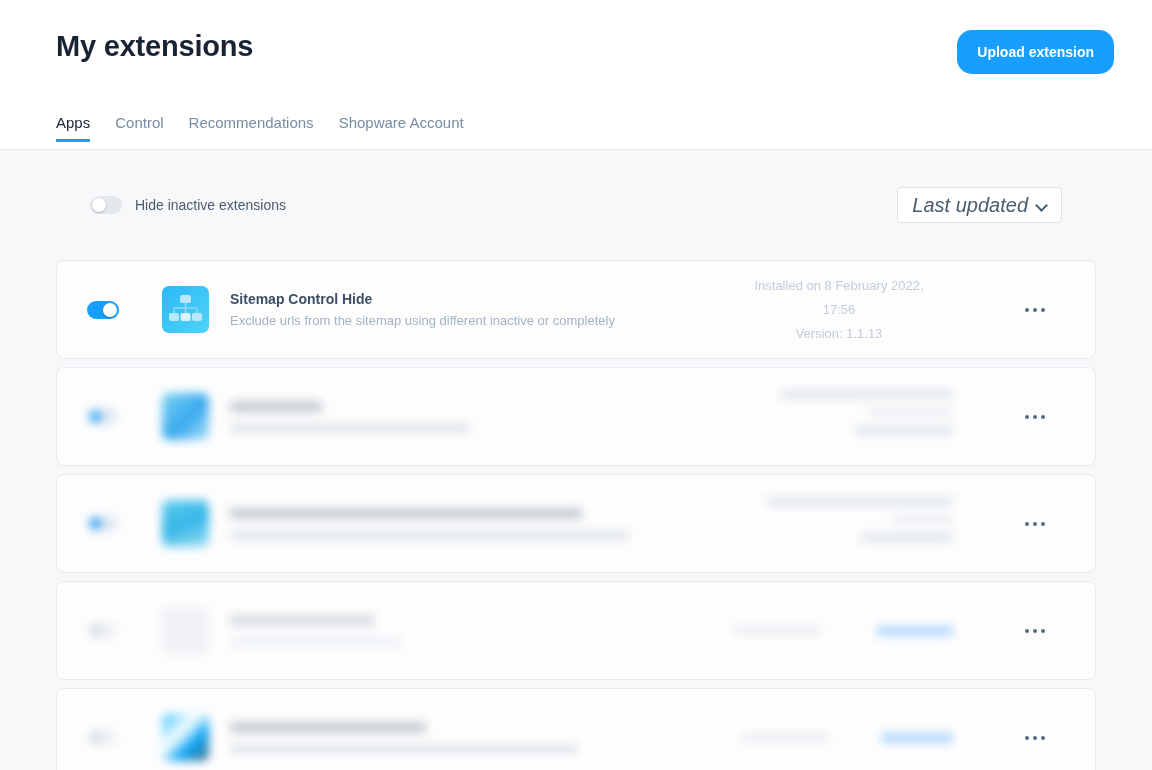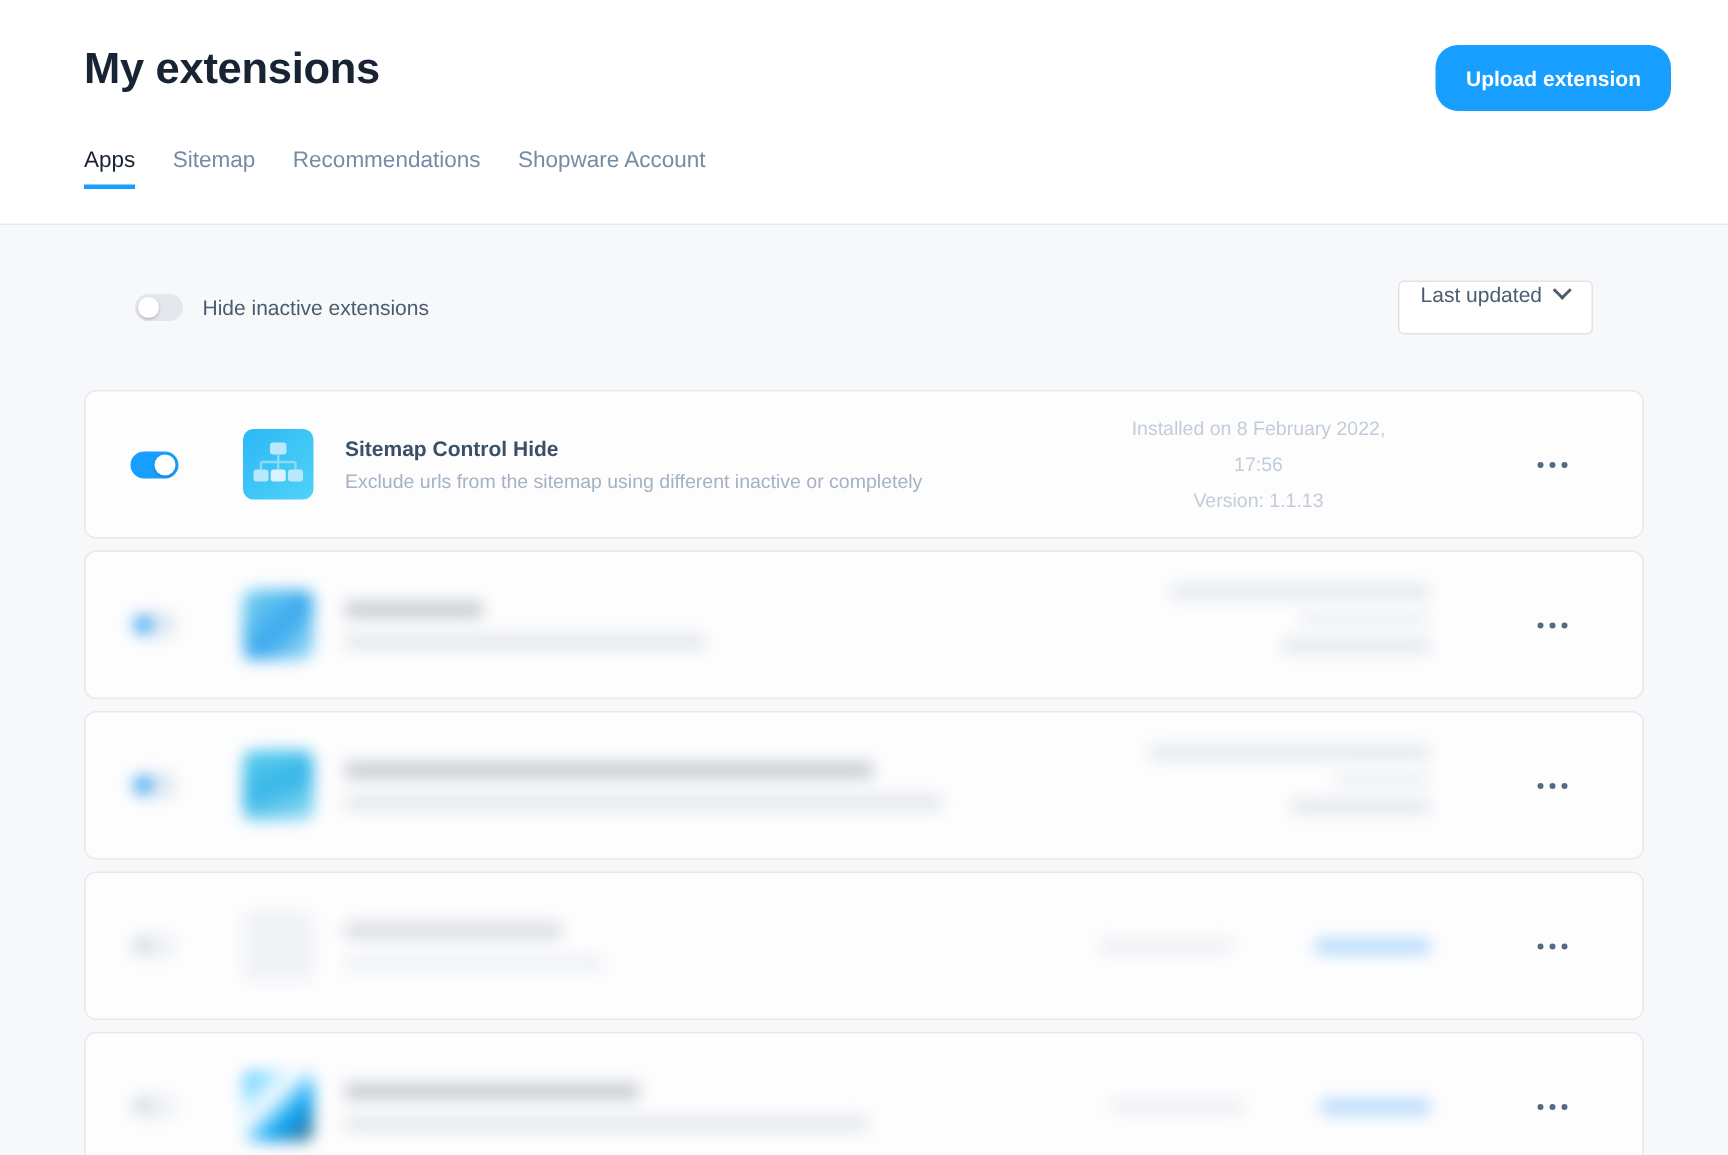--- a/index.html
+++ b/index.html
@@ -36,21 +36,21 @@
     padding: 0 20px;
     height: 44px;
     font-size: 14px;
     font-weight: bold;
     font-family: "Liberation Sans", sans-serif;
     cursor: pointer;
     white-space: nowrap;
   }
   .tabs {
     position: absolute;
-    left: 56px; top: 98px;
+    left: 56px; top: 114px;
     display: flex;
     gap: 25px;
     align-items: flex-end;
   }
   .tab {
     font-size: 15px;
     color: #758ca4;
     padding-bottom: 11px;
     cursor: pointer;
     position: relative;
@@ -106,25 +106,26 @@
   .switch.on .knob { left: auto; right: 2px; }
   .toggle-label { font-size: 14px; color: #4a5c6e; }
 
   .sort-select {
     background: #ffffff;
     border: 1px solid #dfe3e8;
     border-radius: 4px;
     height: 36px;
     padding: 0 14px;
     display: flex;
-    align-items: flex-start;
+    align-items: center;
     gap: 9px;
-    font-size: 14px;
+    font-size: 20px;
     color: #4a5c6e;
     cursor: pointer;
+    font-style: italic;
   }
   .chev { width: 10px; height: 10px; position: relative; flex: none; }
   .chev::before {
     content: "";
     position: absolute;
     left: 0; top: 1px;
     width: 7px; height: 7px;
     border-right: 2px solid #4a5c6e;
     border-bottom: 2px solid #4a5c6e;
     transform: rotate(45deg);
@@ -204,21 +205,21 @@
 
 <div class="page">
 
   <div class="header">
     <div class="page-title">My extensions</div>
 
     <button class="upload-btn">Upload extension</button>
 
     <div class="tabs">
       <div class="tab active">Apps</div>
-      <div class="tab">Sitemap</div>
+      <div class="tab">Control</div>
       <div class="tab">Recommendations</div>
       <div class="tab">Shopware Account</div>
     </div>
     <div class="header-rule"></div>
   </div>
 
   <div class="content">
 
     <div class="toolbar">
       <div class="toggle-wrap">

